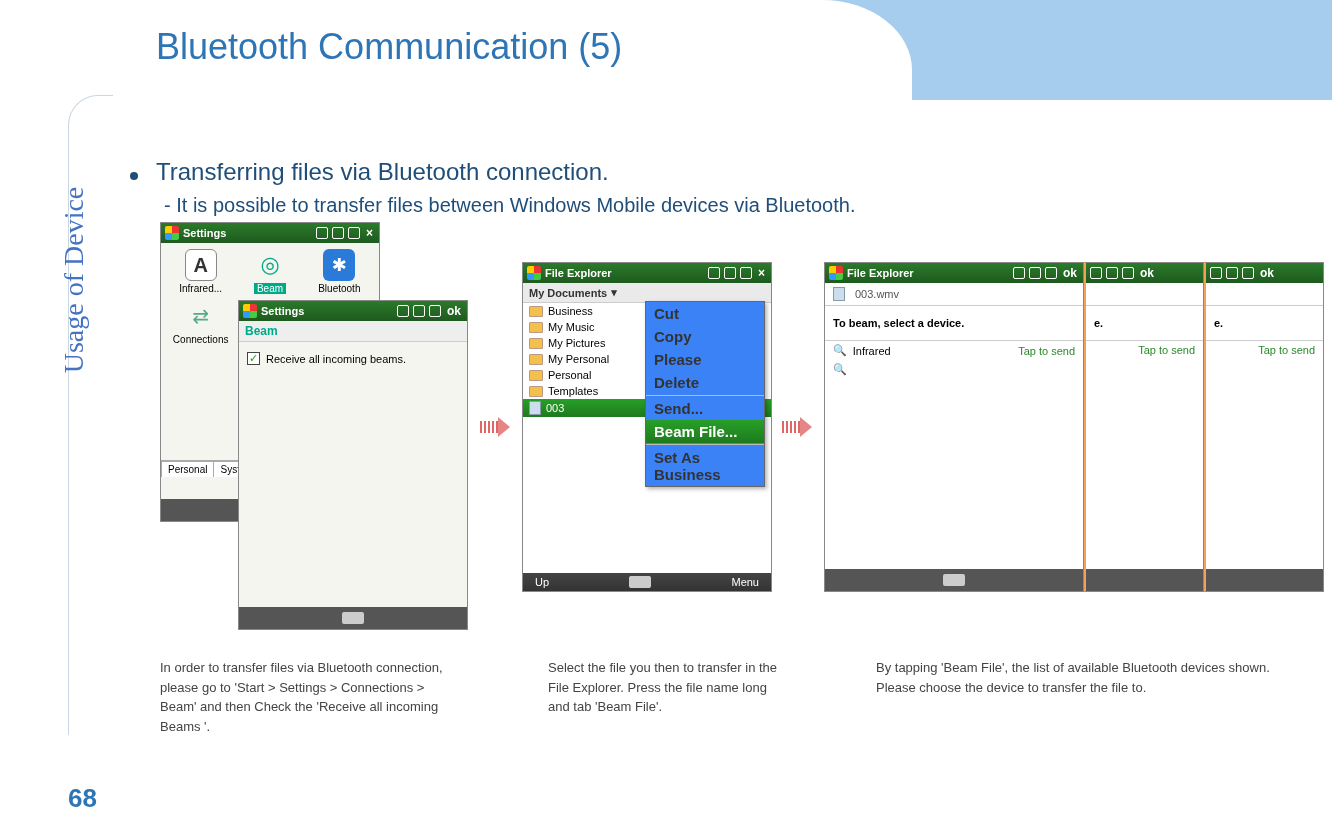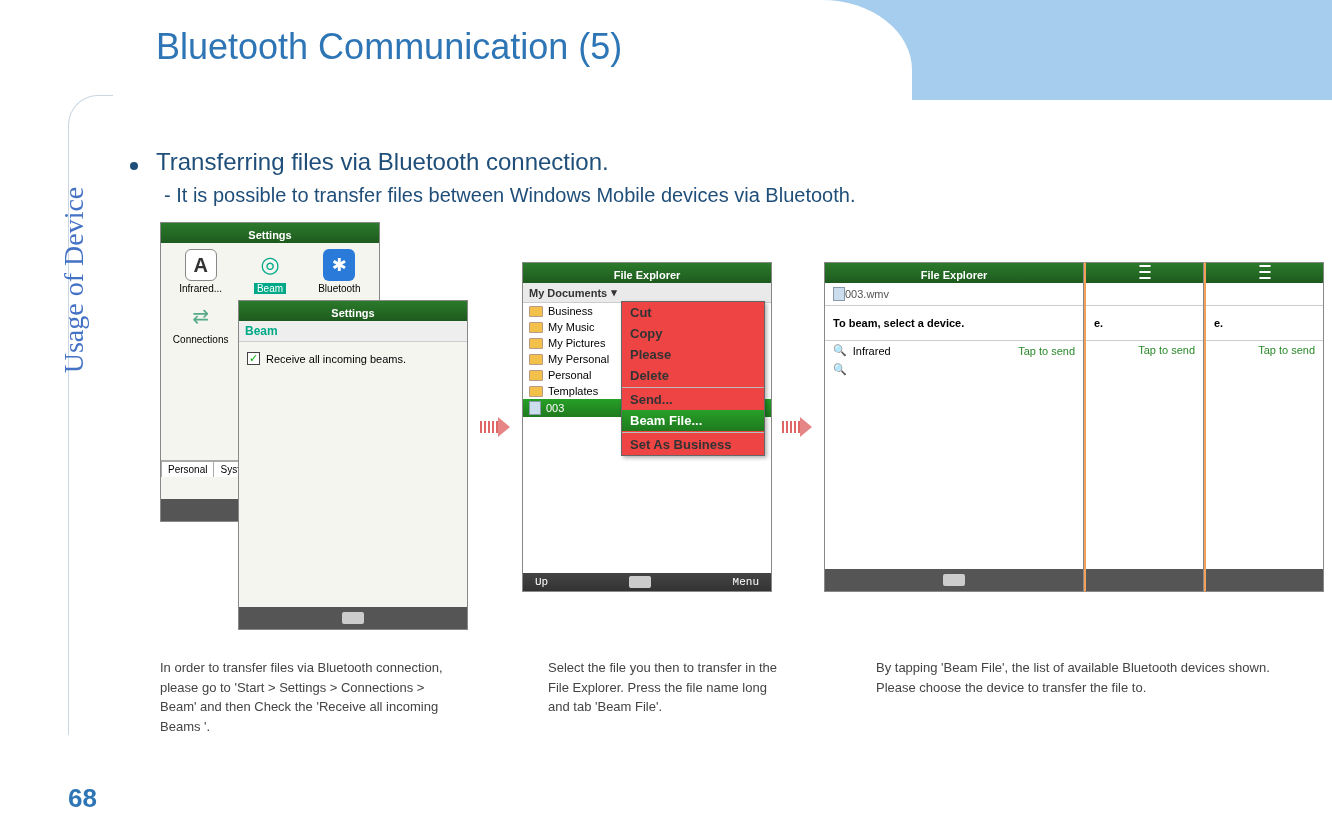--- a/index.html
+++ b/index.html
@@ -86,20 +86,21 @@
   }
   .bullet-dot {
     width: 8px; height: 8px; border-radius: 50%;
     background: #1f4e79;
     flex-shrink: 0;
     margin-top: 12px;
   }
   .bullet-text {
     font-size: 24px;
     color: #1f4e79;
+    margin-top: 10px;
   }
   .sub-text {
     font-size: 20px;
     color: #1f4e79;
     margin-left: 34px;
     margin-top: 8px;
   }
 
   
   .shots-row {
@@ -142,21 +143,20 @@
   }
   .titlebar {
     background: linear-gradient(#2b7a2b, #1e5a1e);
     color: #fff;
     display: flex;
     align-items: center;
     padding: 2px 4px;
     font-weight: bold;
     gap: 4px;
     height: 20px;
-    flex-direction: column;
   }
   .titlebar .win-icon {
     width: 14px; height: 14px;
     background: conic-gradient(#e33 0 25%, #4c4 0 50%, #39f 0 75%, #fc0 0 100%);
     border-radius: 2px;
   }
   .titlebar .spacer { flex: 1; }
   .titlebar .tray-icon {
     width: 12px; height: 12px;
     border: 1px solid #fff;
@@ -245,41 +245,41 @@
     padding:2px 6px;
   }
   .fe-list .folder{
     width:14px; height:11px; background:#f3c04a; border:1px solid #b98; border-radius:1px;
   }
   .fe-list .file{
     width:12px; height:14px; background:#cde; border:1px solid #89a;
   }
   .row.selected{ background: linear-gradient(#27a027,#1e7a1e); color:#fff; }
   .ctxmenu {
-    position:absolute; right:6px; top:18px; width:144px;
-    background:#ef4444; border:1px solid #666; font-size:13px;
+    position:absolute; right:6px; top:18px; width:120px;
+    background:#3b82f6; border:1px solid #666; font-size:15px;
     box-shadow: 2px 2px 4px rgba(0,0,0,.3);
   }
   .ctxmenu .mi{ padding:3px 8px; font-weight:bold; color:#333;}
   .ctxmenu .mi.sel{ background:linear-gradient(#27a027,#1e7a1e); color:#fff;}
   .ctxmenu .sep{ height:1px; background:#bbb; margin:1px 0;}
   .fe-bottom{
     background: linear-gradient(#444,#333);
     color:#fff; display:flex; justify-content:space-between; align-items:center;
-    padding:3px 12px; font-size:11px;font-family:Liberation Mono, monospace;
+    padding:3px 12px; font-size:11px;
   }
 
   
   .group3 { display:flex; gap:0; }
   .pda.beamdev { height: 330px; }
   .pda.beamdev.first{ width: 260px; }
   .pda.beamdev.small{ width: 120px; border-left:2px solid #f3a05a;}
   .beamdev-body{ padding:0; font-size:11px; background:#fff; flex:1;}
   .beamdev-file{
-    display:flex; align-items:center; gap:0; padding:4px 8px; color:#555;
+    display:flex; align-items:center; gap:10px; padding:4px 8px; color:#555;
   }
   .beamdev-instr{ font-weight:bold; padding:11px 8px; border-top:1px solid #ccc; border-bottom:1px solid #ccc; font-size:11px;}
   .devrow{ display:flex; align-items:center; gap:6px; padding:3px 8px; }
   .devrow .mag{ color:#888;}
   .devrow .tap{ margin-left:auto; color:#2a8a2a;}
 
   
   .captions {
     position:absolute;
     top: 658px;

